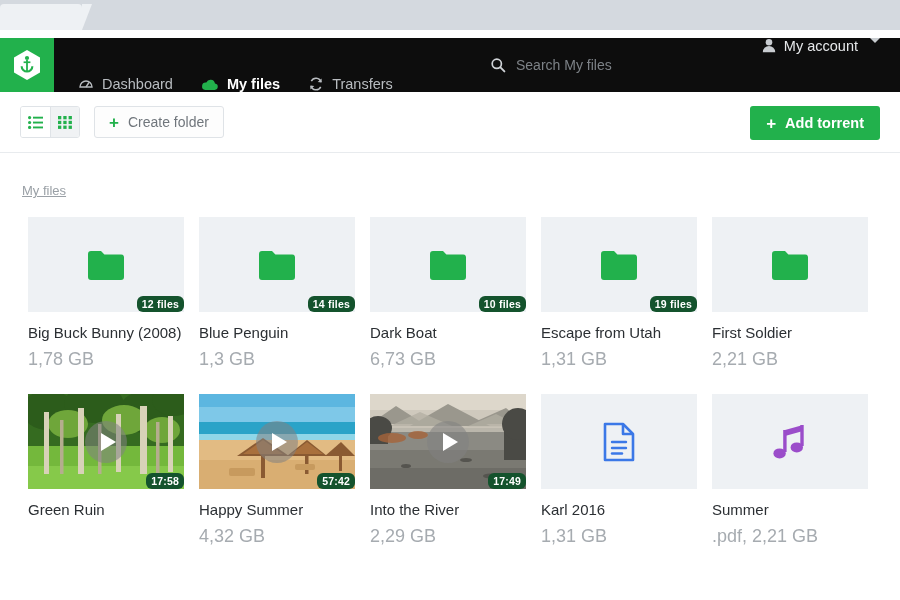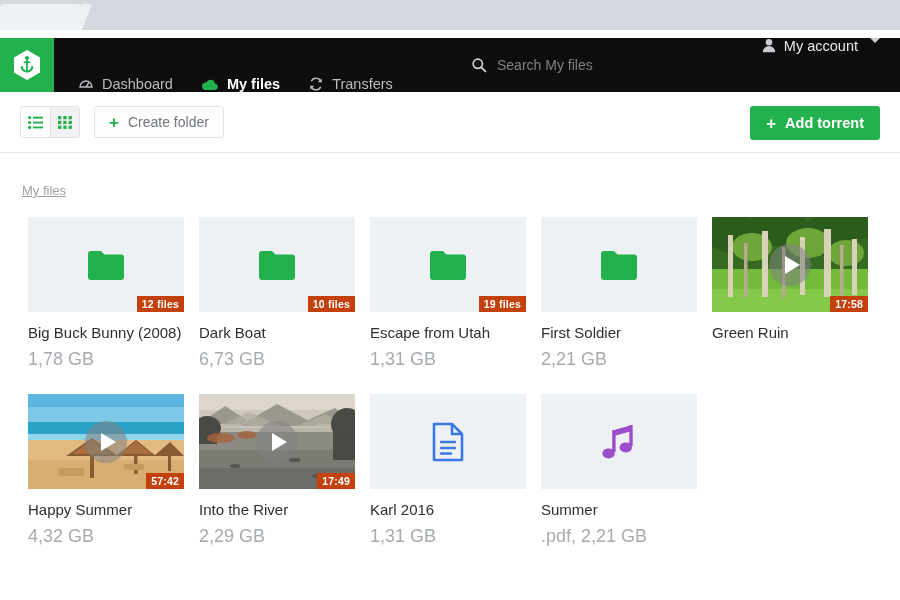--- a/index.html
+++ b/index.html
@@ -36,21 +36,21 @@
   .nav-link {
     display: flex; align-items: flex-end; gap: 8px;
     padding: 0 14px; height: 54px; cursor: pointer;
     color: #b8bcc0; font-size: 14.5px; white-space: nowrap;
   }
   .nav-link.active { color: #ffffff; font-weight: bold; }
   .nav-icon { display: flex; align-items: center; }
 
   .nav-search {
     display: flex; align-items: center; gap: 10px;
-    position: absolute; left: 471px; top: 0; height: 54px; cursor: text;
+    position: absolute; left: 490px; top: 0; height: 54px; cursor: text;
   }
   .nav-search-text { color: #7d8287; font-size: 14px; }
 
   .nav-account {
     position: absolute; right: 20px; top: 0; height: 54px;
     display: flex; align-items: flex-start; gap: 8px; cursor: pointer;
     color: #e6e8ea; font-size: 14.5px;
   }
   .caret-down {
     width: 0; height: 0; margin-left: 4px;
@@ -102,23 +102,23 @@
     padding: 18px 0 0 28px;
   }
   .card { width: 171px; cursor: pointer; }
   .thumb {
     position: relative; width: 156px; height: 95px;
     background: #eef1f4; overflow: hidden;
     display: flex; align-items: center; justify-content: center;
   }
   .badge {
     position: absolute; right: 0; bottom: 0;
-    background: #c2410c; color: #ffffff;
+    background: #14532d; color: #ffffff;
     font-size: 10.5px; font-weight: bold;
-    padding: 2px 5px; letter-spacing: .2px;
+    padding: 2px 5px; letter-spacing: .2px; border-radius: 6px;
   }
   .play-overlay {
     position: absolute; left: 50%; top: 50%; transform: translate(-50%, -50%);
     width: 42px; height: 42px; border-radius: 50%;
     background: rgba(130,130,130,.55);
     display: flex; align-items: center; justify-content: center;
   }
   .play-tri {
     width: 0; height: 0; margin-left: 4px;
     border-left: 15px solid #ffffff;
@@ -265,20 +265,30 @@
     <div class="thumb">
       <svg width="36" height="30" viewBox="0 0 36 30">
         <path d="M0 4a3 3 0 0 1 3-3h10l3.4 3.6H33a3 3 0 0 1 3 3V27a3 3 0 0 1-3 3H3a3 3 0 0 1-3-3z" fill="#22b14c"></path>
       </svg>
       <span class="badge">12 files</span>
     </div>
     <div class="card-title">Big Buck Bunny (2008)</div>
     <div class="card-sub">1,78 GB</div>
   </div>
 
+  <div class="card">
+    <div class="thumb">
+      <svg width="36" height="30" viewBox="0 0 36 30">
+        <path d="M0 4a3 3 0 0 1 3-3h10l3.4 3.6H33a3 3 0 0 1 3 3V27a3 3 0 0 1-3 3H3a3 3 0 0 1-3-3z" fill="#22b14c"></path>
+      </svg>
+      <span class="badge">14 files</span>
+    </div>
+    <div class="card-title">Blue Penguin</div>
+    <div class="card-sub">1,3 GB</div>
+  </div>
 
   <div class="card">
     <div class="thumb">
       <svg width="36" height="30" viewBox="0 0 36 30">
         <path d="M0 4a3 3 0 0 1 3-3h10l3.4 3.6H33a3 3 0 0 1 3 3V27a3 3 0 0 1-3 3H3a3 3 0 0 1-3-3z" fill="#22b14c"></path>
       </svg>
       <span class="badge">10 files</span>
     </div>
     <div class="card-title">Dark Boat</div>
     <div class="card-sub">6,73 GB</div>

